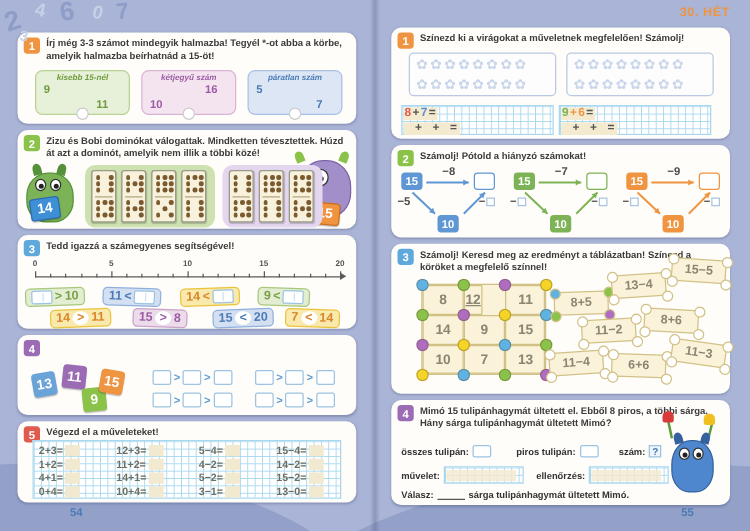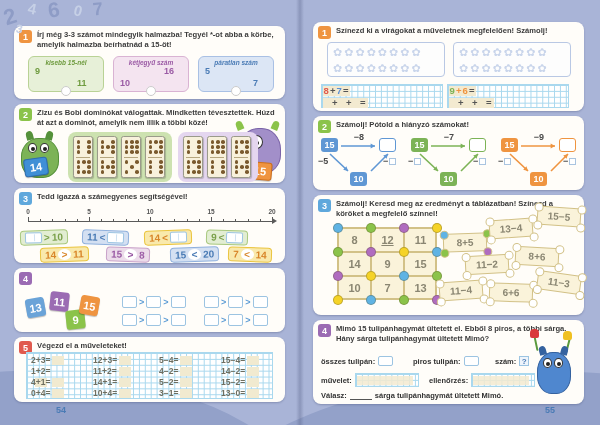--- a/index.html
+++ b/index.html
@@ -100,20 +100,21 @@
   .stem{position:absolute;width:2px;height:15px;background:#5a9a3c;border-radius:1px;}
   .tulip{position:absolute;width:9px;height:9px;border-radius:4px 4px 2px 2px;}
 </style>
 </head>
 <body>
 
 <div class="stage">
   <div class="wave" id="wave-left"></div>
   <div class="wave" id="wave-right"></div>
   <div class="spine"></div>
+  <div class="week">30. HÉT</div>
 
   <div class="panel" id="lp1">
     <div class="badge" style="background: rgb(239, 148, 64);">1</div>
     <div class="title">Írj még 3-3 számot mindegyik halmazba! Tegyél *-ot abba a körbe, amelyik halmazba beírhatnád a 15-öt!</div>
   <div class="setbox" style="left: 14px; background: rgb(231, 240, 216); border-color: rgb(185, 210, 149);">
         <div class="setlabel" style="color: rgb(111, 155, 63);">kisebb 15-nél</div>
         <div class="setnum" style="left: 6px; top: 9px; color: rgb(111, 155, 63);">9</div>
         <div class="setnum" style="left: 48px; top: 21px; color: rgb(111, 155, 63);">11</div>
         <div class="setstar"></div>
       </div>
@@ -449,21 +450,21 @@
           <div class="hl"></div>
         </div>
         <div class="op" style="left: 132px; top: 2px;">
           <div>5−4=</div>
           <div class="hl"></div>
         </div>
         <div class="op" style="left: 194px; top: 2px;">
           <div>15−4=</div>
           <div class="hl"></div>
         </div>
-        <div class="op" style="left: 4px; top: 13px; flex-direction: column;">
+        <div class="op" style="left: 4px; top: 13px;">
           <div>1+2=</div>
           <div class="hl"></div>
         </div>
         <div class="op" style="left: 66px; top: 13px;">
           <div>11+2=</div>
           <div class="hl"></div>
         </div>
         <div class="op" style="left: 132px; top: 13px;">
           <div>4−2=</div>
           <div class="hl"></div>
@@ -616,21 +617,21 @@
           <div class="minibox"></div>
         </div>
       </div>
     </div>
 
   <div class="panel" id="rp3">
     <div class="badge" style="background: rgb(95, 168, 220);">3</div>
     <div class="title">Számolj! Keresd meg az eredményt a táblázatban! Színezd a köröket a megfelelő színnel!</div>
   <div class="ggrid" style="left: 24px; top: 32px; width: 99px; height: 72px;">
         <div class="gcell" style="left: 0px; top: 0px; width: 33px; height: 24px;">8</div>
-        <div class="gcell" style="left: 33px; top: 0px; width: 33px; height: 24px; text-decoration: underline;">12</div>
+        <div class="gcell" style="left: 33px; top: 0px; width: 15px; height: 24px; text-decoration: underline;">12</div>
         <div class="gcell" style="left: 66px; top: 0px; width: 33px; height: 24px;">11</div>
         <div class="gcell" style="left: 0px; top: 24px; width: 33px; height: 24px;">14</div>
         <div class="gcell" style="left: 33px; top: 24px; width: 33px; height: 24px;">9</div>
         <div class="gcell" style="left: 66px; top: 24px; width: 33px; height: 24px;">15</div>
         <div class="gcell" style="left: 0px; top: 48px; width: 33px; height: 24px;">10</div>
         <div class="gcell" style="left: 33px; top: 48px; width: 33px; height: 24px;">7</div>
         <div class="gcell" style="left: 66px; top: 48px; width: 33px; height: 24px;">13</div>
         <div class="gdot" style="left: -5px; top: -5px; background: rgb(95, 179, 228);"></div>
         <div class="gdot" style="left: 28px; top: -5px; background: rgb(139, 195, 74);"></div>
         <div class="gdot" style="left: 61px; top: -5px; background: rgb(176, 108, 192);"></div>

